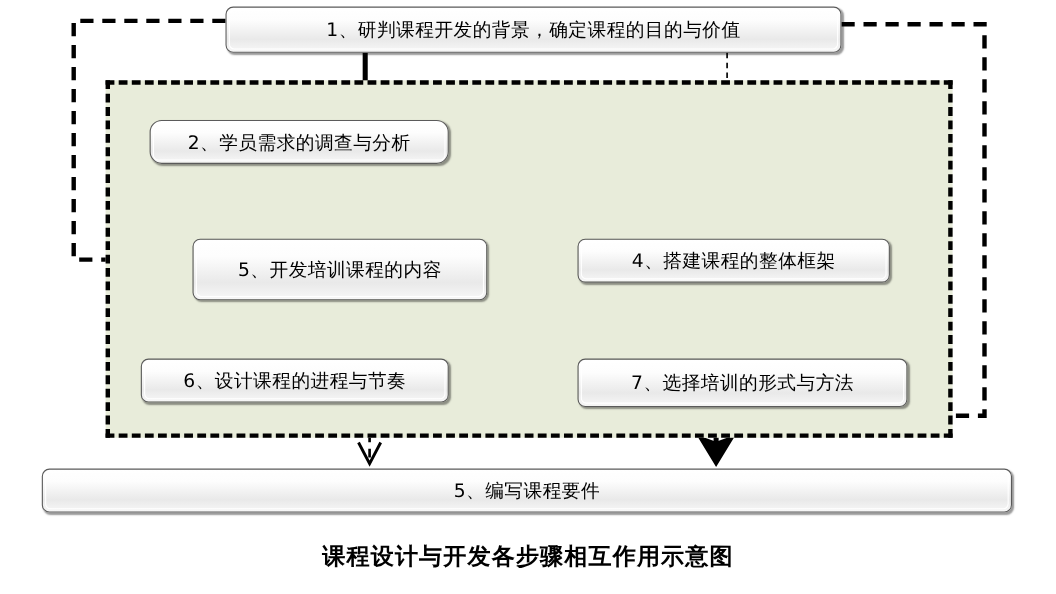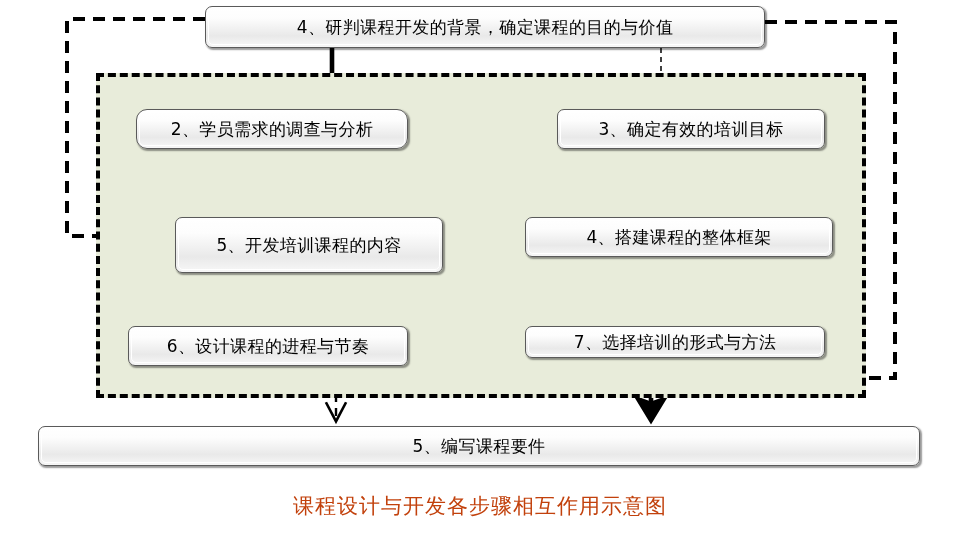--- a/index.html
+++ b/index.html
@@ -54,45 +54,45 @@
     border: 1px solid #ffffff;
     border-radius: 5px;
     pointer-events: none;
   }
   .node span.lbl { position: relative; z-index: 2; }
 
   #node1 { left: 205px; top: 6px;   width: 560px; height: 42px; }
   #node2 { left: 136px; top: 109px; width: 272px; height: 40px; border-radius: 11px; }
   #node3 { left: 557px; top: 109px; width: 268px; height: 40px; }
   #node5 { left: 175px; top: 217px; width: 268px; height: 56px; }
-  #node4 { left: 525px; top: 217px; width: 308px; height: 40px; }
+  #node4 { left: 525px; top: 217px; width: 284px; height: 40px; }
   #node6 { left: 128px; top: 326px; width: 280px; height: 40px; }
-  #node7 { left: 525px; top: 326px; width: 300px; height: 32px; }
+  #node7 { left: 525px; top: 326px; width: 300px; height: 44px; }
   #node8 { left: 38px;  top: 426px; width: 882px; height: 40px; font-size: 17px; }
 
   
   #inner-region {
     position: absolute;
     left: 96px; top: 73px;
     width: 770px; height: 325px;
     background: #e8ecda;
     border: 4px dashed #000000;
     box-sizing: border-box;
     z-index: 1;
   }
 
   
   #caption {
     position: absolute;
     left: 0; top: 492px;
     width: 960px;
     text-align: center;
     font-size: 21px;
-    font-weight: normal;
-    color: #c2410c;
+    font-weight: bold;
+    color: #000000;
     letter-spacing: 1px;
   }
 </style>
 </head>
 <body>
 
 <div id="stage">
 
   <div id="inner-region"></div>
 
@@ -169,32 +169,28 @@
       <line x1="378" y1="258" x2="665" y2="320" stroke="#000" stroke-width="1.5" stroke-dasharray="5,4" marker-end="url(#arrowThin)"></line>
     </g>
 
     <g>
       <line x1="336" y1="366" x2="336" y2="420" stroke="#000" stroke-width="2.4" stroke-dasharray="8,6" marker-end="url(#arrowThin)"></line>
     </g>
   </svg>
 
   <div class="node" id="node1">
     <div class="inner-line"></div>
-    <span class="lbl">4、研判课程开发的背景，确定课程的目的与价值</span>
+    <span class="lbl">1、研判课程开发的背景，确定课程的目的与价值</span>
   </div>
 
   <div class="node" id="node2">
     <div class="inner-line"></div>
     <span class="lbl">2、学员需求的调查与分析</span>
   </div>
 
-  <div class="node" id="node3">
-    <div class="inner-line"></div>
-    <span class="lbl">3、确定有效的培训目标</span>
-  </div>
 
   <div class="node" id="node4">
     <div class="inner-line"></div>
     <span class="lbl">4、搭建课程的整体框架</span>
   </div>
 
   <div class="node" id="node5">
     <div class="inner-line"></div>
     <span class="lbl">5、开发培训课程的内容</span>
   </div>

